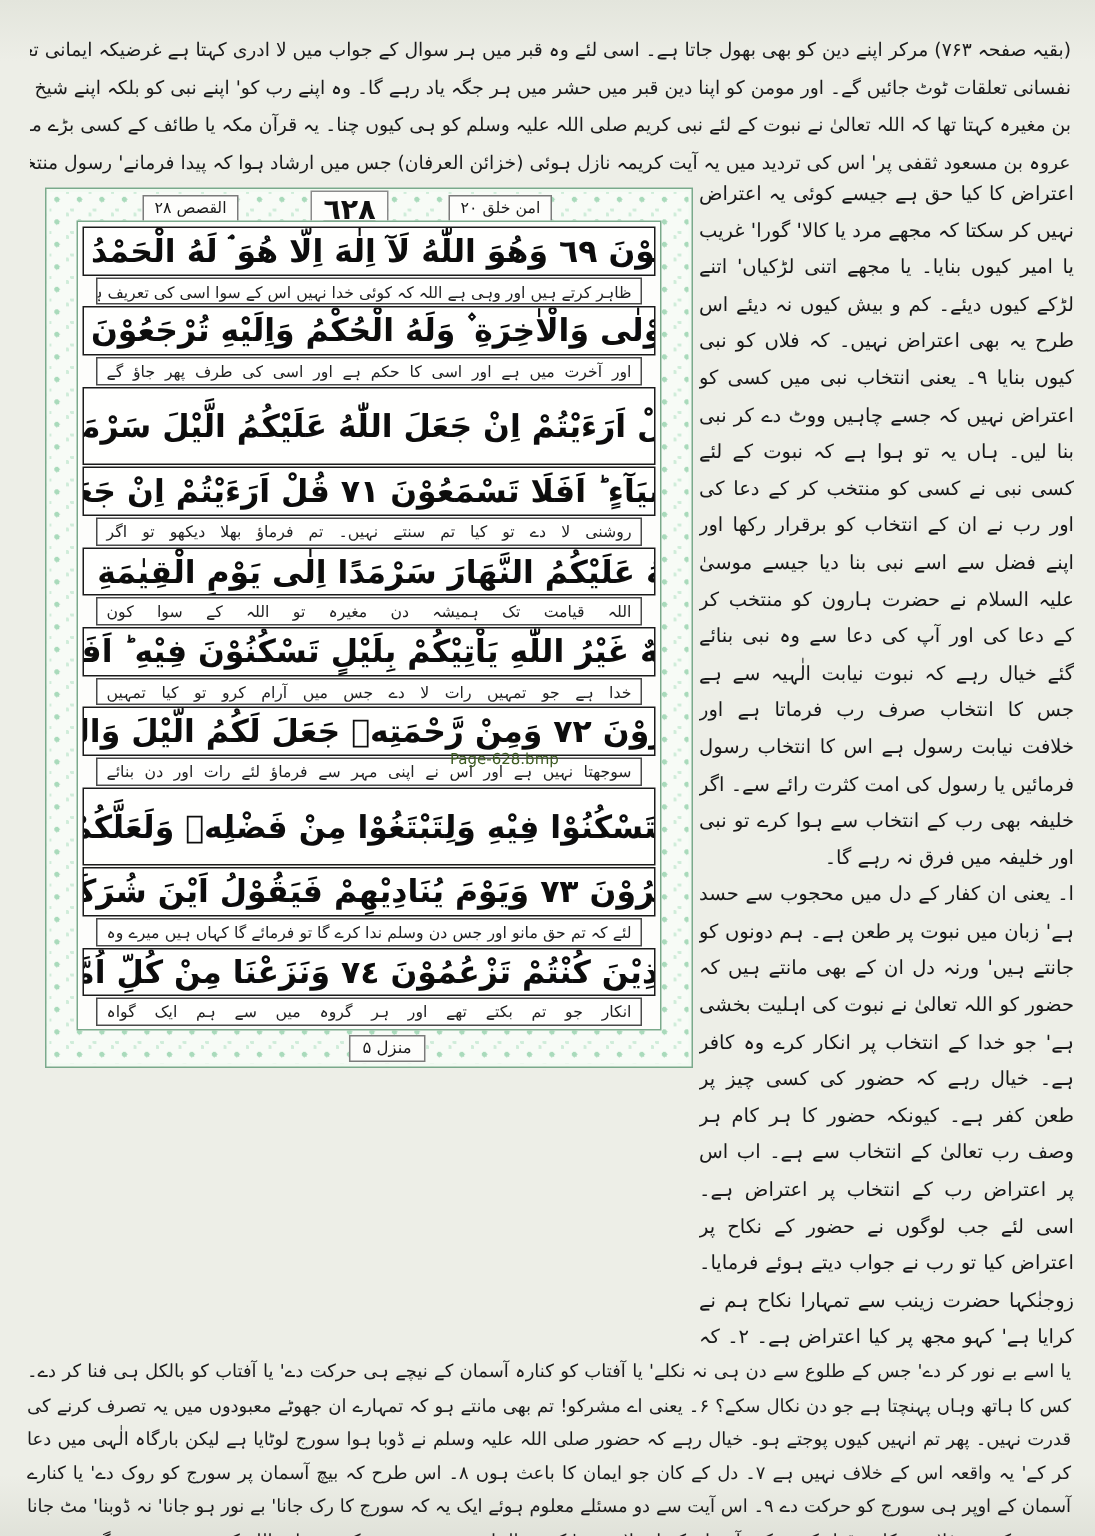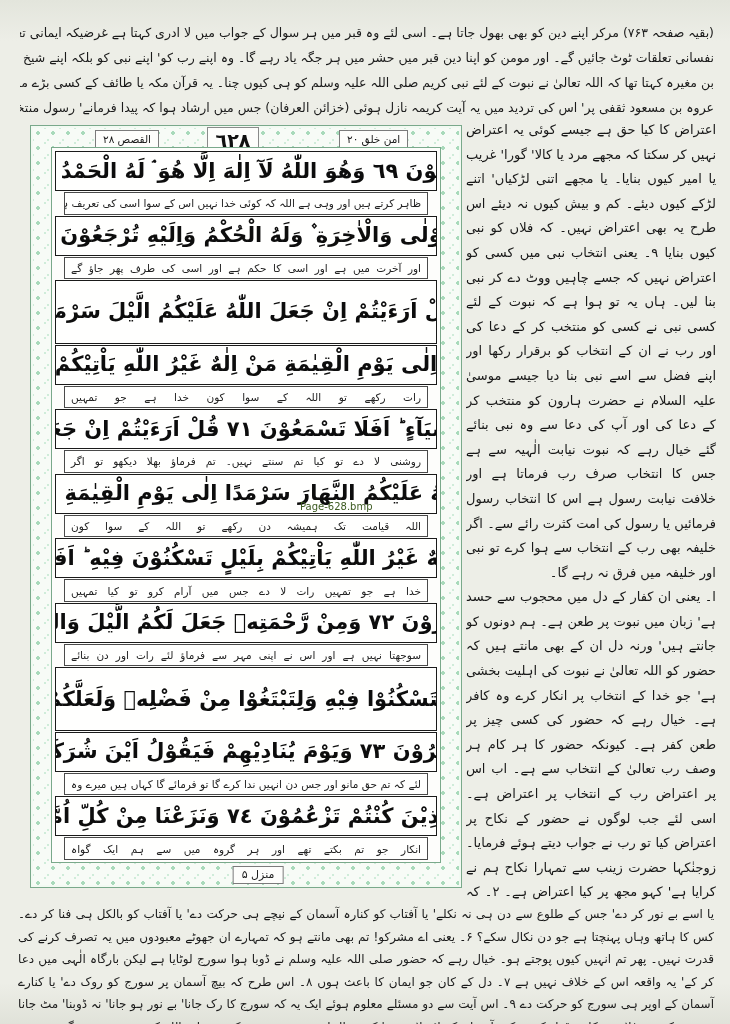--- a/index.html
+++ b/index.html
@@ -20,21 +20,21 @@
     position:absolute; top:20px; right:16px; left:20px;
     font-size:12.5px; line-height:25px; color:#1b1b1b;
   }
   .top-block .tline {
     text-align:justify; text-align-last:justify;
     white-space:nowrap; overflow:hidden;
   }
 
   
   .quran-box {
-    position:absolute; left:30px; top:125px; width:432px; height:763px;
+    position:absolute; left:30px; top:125px; width:432px; height:587px;
     background-color:#f7fbf6;
     background-image:
       radial-gradient(circle 3px at 7px 7px,  #a9dabb 60%, transparent 62%),
       radial-gradient(circle 2px at 14px 2px, #cfecd9 60%, transparent 62%),
       radial-gradient(circle 2px at 2px 14px, #cfecd9 60%, transparent 62%);
     background-size:15px 15px;
     border:1px solid #7aa98b;
     box-shadow: inset 0 0 0 2px #f2faf2;
   }
   .box-inner {
@@ -56,21 +56,21 @@
     padding:0 6px; white-space:nowrap; overflow:hidden;
   }
   .urdu-row span { width:100%; text-align:justify; text-align-last:justify; }
 
   .hdr-label {
     position:absolute; background:#fdfdfb; border:1px solid #7b7b7b;
     font-size:10.5px; line-height:17px; padding:0 7px; top:4px;
     color:#1a1a1a; white-space:nowrap;
   }
   .hdr-surah { left:64px; }
-  .hdr-juz   { left:268px;margin-left:40px; }
+  .hdr-juz   { left:268px; }
   .hdr-pageno {
     position:absolute; top:1px; left:176px; width:52px;
     background:#fdfdfb; border:1px solid #8a8a8a; text-align:center;
     font-size:19px; font-weight:bold; line-height:24px; color:#101010;text-decoration:underline;
   }
   .manzil-label {
     position:absolute; bottom:3px; left:50%; transform:translateX(-50%);
     background:#fdfdfb; border:1px solid #7b7b7b;
     font-size:11px; line-height:16px; padding:0 8px; color:#1a1a1a;
     white-space:nowrap;
@@ -126,56 +126,50 @@
         <div class="row-pair">
         <div class="arabic-row">الْاُوْلٰى وَالْاٰخِرَةِ ۫ وَلَهُ الْحُكْمُ وَاِلَيْهِ تُرْجَعُوْنَ ٧٠</div>
         <div class="urdu-row">
           <span>اور آخرت میں ہے اور اسی کا حکم ہے اور اسی کی طرف پھر جاؤ گے</span>
         </div>
       </div>
         <div class="row-pair">
         <div class="arabic-row">قُلْ اَرَءَيْتُمْ اِنْ جَعَلَ اللّٰهُ عَلَيْكُمُ الَّيْلَ سَرْمَدًا</div>
       </div>
         <div class="row-pair">
-        <div class="arabic-row">اِلٰى يَوْمِ الْقِيٰمَةِ مَنْ اِلٰهٌ غَيْرُ اللّٰهِ يَاْتِيْكُمْ</div>
-        <div class="urdu-row">
-          <span>رات رکھے تو اللہ کے سوا کون خدا ہے جو تمہیں</span>
-        </div>
-      </div>
-        <div class="row-pair">
         <div class="arabic-row">بِضِيَآءٍ ؕ اَفَلَا تَسْمَعُوْنَ ٧١ قُلْ اَرَءَيْتُمْ اِنْ جَعَلَ</div>
         <div class="urdu-row">
           <span>روشنی لا دے تو کیا تم سنتے نہیں۔ تم فرماؤ بھلا دیکھو تو اگر</span>
         </div>
       </div>
         <div class="row-pair">
         <div class="arabic-row">اللّٰهُ عَلَيْكُمُ النَّهَارَ سَرْمَدًا اِلٰى يَوْمِ الْقِيٰمَةِ مَنْ</div>
         <div class="urdu-row">
-          <span>اللہ قیامت تک ہمیشہ دن رکھے تو اللہ کے سوا کون</span>
+          <span>اللہ قیامت تک ہمیشہ دن مغیرہ تو اللہ کے سوا کون</span>
         </div>
       </div>
         <div class="row-pair">
         <div class="arabic-row">اِلٰهٌ غَيْرُ اللّٰهِ يَاْتِيْكُمْ بِلَيْلٍ تَسْكُنُوْنَ فِيْهِ ؕ اَفَلَا</div>
         <div class="urdu-row">
           <span>خدا ہے جو تمہیں رات لا دے جس میں آرام کرو تو کیا تمہیں</span>
         </div>
       </div>
         <div class="row-pair">
         <div class="arabic-row">تُبْصِرُوْنَ ٧٢ وَمِنْ رَّحْمَتِهٖ جَعَلَ لَكُمُ الَّيْلَ وَالنَّهَارَ</div>
         <div class="urdu-row">
           <span>سوجھتا نہیں ہے اور اس نے اپنی مہر سے فرماؤ لئے رات اور دن بنائے</span>
         </div>
       </div>
         <div class="row-pair">
         <div class="arabic-row">لِتَسْكُنُوْا فِيْهِ وَلِتَبْتَغُوْا مِنْ فَضْلِهٖ وَلَعَلَّكُمْ</div>
       </div>
         <div class="row-pair">
         <div class="arabic-row">تَشْكُرُوْنَ ٧٣ وَيَوْمَ يُنَادِيْهِمْ فَيَقُوْلُ اَيْنَ شُرَكَآءِيَ</div>
         <div class="urdu-row">
-          <span>لئے کہ تم حق مانو اور جس دن انہیں ندا کرے گا تو فرمائے گا کہاں ہیں میرے وہ</span>
+          <span>لئے کہ تم حق مانو اور جس دن وسلم ندا کرے گا تو فرمائے گا کہاں ہیں میرے وہ</span>
         </div>
       </div>
         <div class="row-pair">
         <div class="arabic-row">الَّذِيْنَ كُنْتُمْ تَزْعُمُوْنَ ٧٤ وَنَزَعْنَا مِنْ كُلِّ اُمَّةٍ</div>
         <div class="urdu-row">
           <span>انکار جو تم بکتے تھے اور ہر گروہ میں سے ہم ایک گواہ</span>
         </div>
       </div>
       </div>
 

